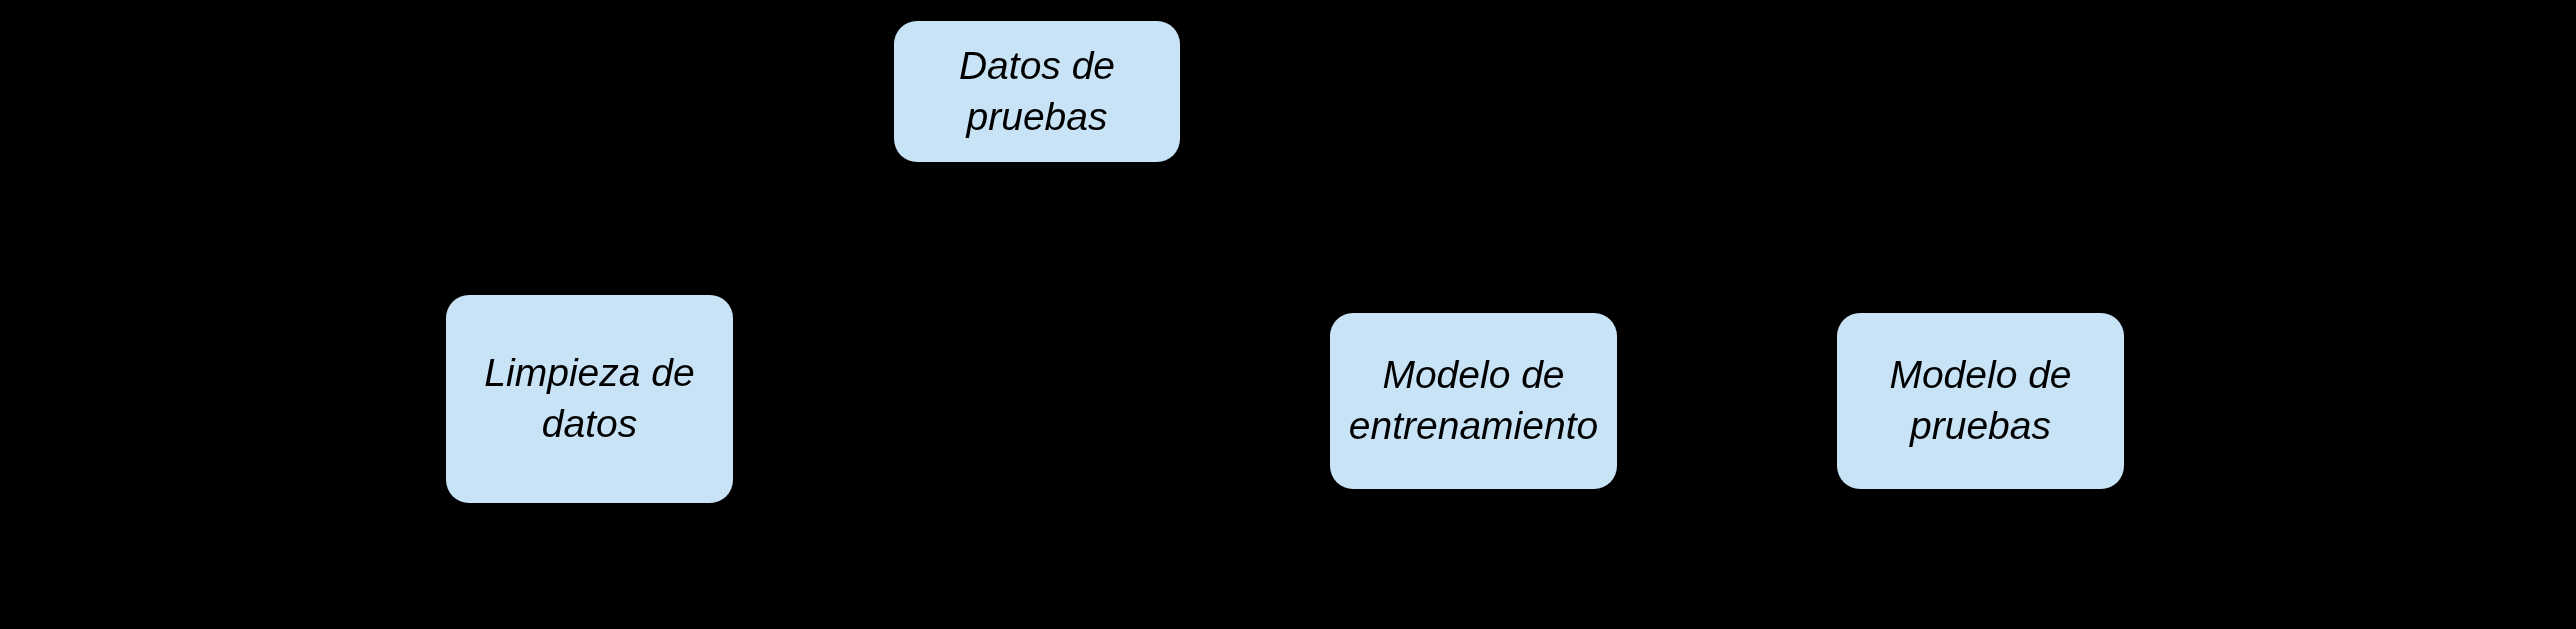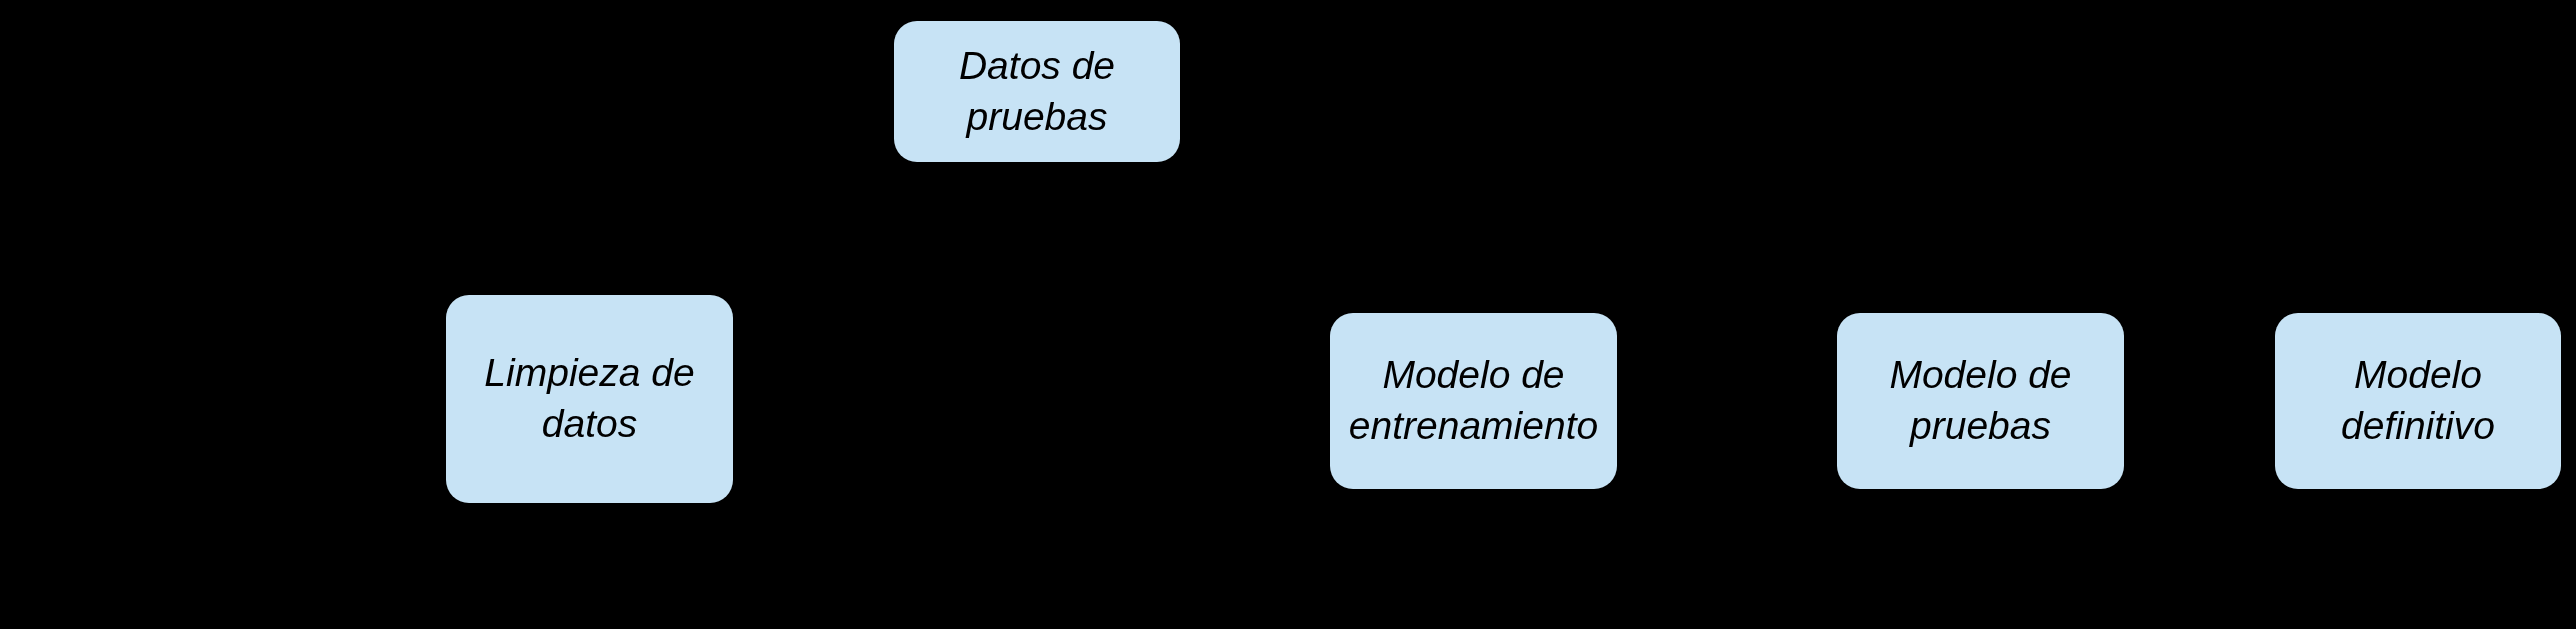--- a/index.html
+++ b/index.html
@@ -50,18 +50,15 @@
 
 
   <div class="node" style="left:1330px; top:313px; width:287px; height:176px;">
     <span class="node-label">Modelo de entrenamiento</span>
   </div>
 
   <div class="node" style="left:1801px; top:313px; width:287px; height:176px;margin-left:36px;">
     <span class="node-label">Modelo de pruebas</span>
   </div>
 
-  <div class="node" style="left:2275px; top:313px; width:286px; height:176px;">
-    <span class="node-label">Modelo definitivo</span>
-  </div>
 
 </div>
 
 
 </body></html>

